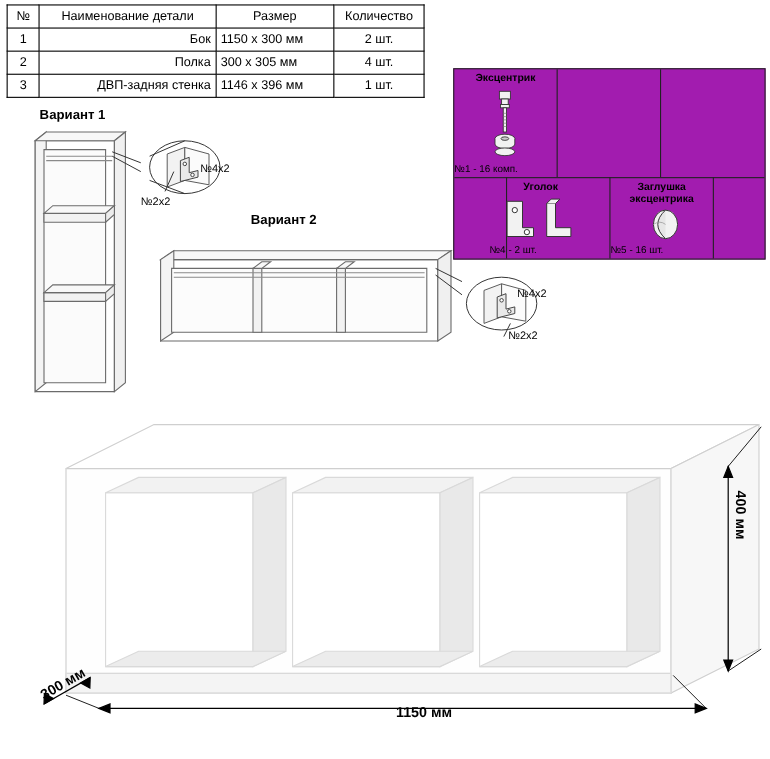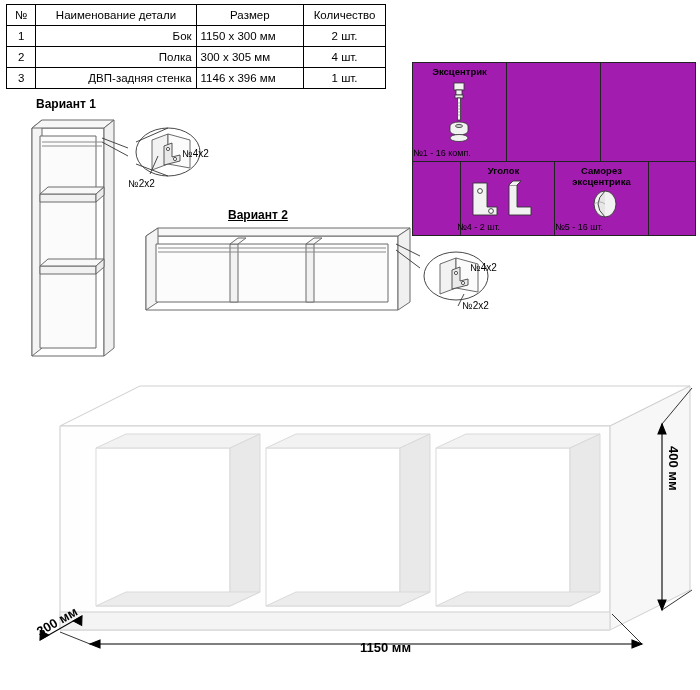--- a/index.html
+++ b/index.html
@@ -116,39 +116,39 @@
           <ellipse cx="46" cy="47" rx="3.5" ry="1.6" fill="#ccc"></ellipse>
           <ellipse cx="46" cy="59" rx="9" ry="3.5"></ellipse>
         </g>
       </svg>
     </div>
     <div class="hw-cap">№1 - 16 комп.</div>
   </div>
 
 
 
-  <div class="hw-cell" style="left:44px; top:99px; width:93px; height:73px;">
+  <div class="hw-cell" style="left:32px; top:99px; width:93px; height:73px;">
     <div class="hw-title">Уголок</div>
     <div class="hw-art" style="top:15px;bottom:14px;">
       <svg width="93" height="44" viewBox="0 0 93 44">
         <g fill="#f2f2f2" stroke="#333" stroke-width="0.9">
           <path d="M16 6 L30 6 L30 30 L40 30 L40 38 L16 38 Z"></path>
           <circle cx="23" cy="14" r="2.4" fill="#fff"></circle>
           <circle cx="34" cy="34" r="2.4" fill="#fff"></circle>
           <path d="M52 8 L60 8 L60 30 L74 30 L74 38 L52 38 Z"></path>
           <path d="M52 8 L56 4 L64 4 L60 8"></path>
         </g>
       </svg>
     </div>
     <div class="hw-cap">№4 - 2 шт.</div>
   </div>
 
   <div class="hw-cell" style="left:142px; top:99px; width:93px; height:73px;">
     <div class="hw-title">
-      <div>Саморез</div>
+      <div>Заглушка</div>
       <div>эксцентрика</div>
     </div>
     <div class="hw-art" style="top:26px;bottom:14px;">
       <svg width="93" height="33" viewBox="0 0 93 33">
         <g fill="#f2f2f2" stroke="#333" stroke-width="0.9">
           <ellipse cx="50" cy="16" rx="11" ry="13"></ellipse>
           <path d="M50 3 q-14 13 0 26" fill="#e6e6e6"></path>
           <path d="M39 16 q6 -4 11 0" stroke="#999" stroke-width="0.7" fill="none"></path>
         </g>
       </svg>
@@ -204,21 +204,21 @@
 
 <div class="abs lbl" style="left:182px; top:148px;">№4x2</div>
 <div class="abs lbl" style="left:128px; top:178px;">№2x2</div>
 
 <div class="abs" style="left:120px; top:150px;">
   <svg width="80" height="40" viewBox="0 0 80 40">
     <path d="M38 6 L30 24" stroke="#333" stroke-width="0.9" fill="none"></path>
   </svg>
 </div>
 
-<div class="abs hdr" style="left:228px; top:208px;text-decoration:underline;">Вариант 2</div>
+<div class="abs hdr" style="left:228px; top:193px;">Вариант 2</div>
 
 <div class="abs" style="left:138px; top:222px;">
   <svg width="290" height="110" viewBox="0 0 290 110">
     <g stroke="#6b6b6b" stroke-width="1" fill="#ffffff">
 
       <polygon points="8,14 260,14 260,88 8,88" fill="#ffffff"></polygon>
 
       <polygon points="8,14 20,6 272,6 260,14" fill="#f8f8f8"></polygon>
       <polygon points="260,14 272,6 272,80 260,88" fill="#f0f0f0"></polygon>
       <polygon points="8,14 20,6 20,80 8,88" fill="#f4f4f4"></polygon>

